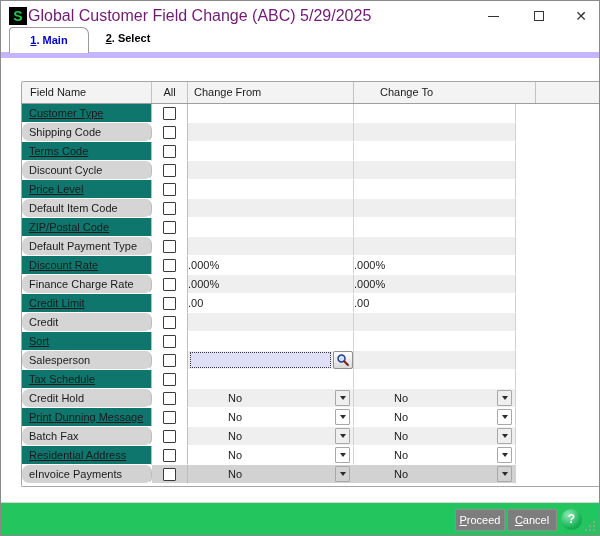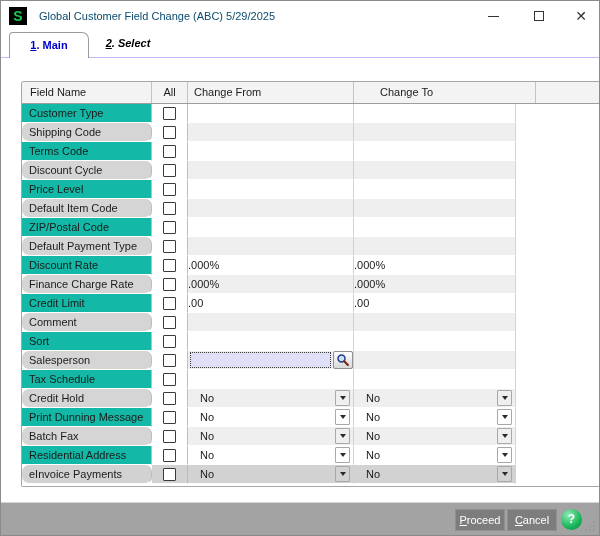--- a/index.html
+++ b/index.html
@@ -10,36 +10,36 @@
     position: relative; width: 600px; height: 536px;
     background: #ffffff; border: 1px solid #8a8a8a; overflow: hidden;
   }
 
   
   .titlebar { position:absolute; top:0; left:0; right:0; height:30px; background:#fff; display:flex; align-items:center; }
   .app-icon {
     width:18px; height:18px; margin-left:8px; background:#000;
     color:#1bc94f; font-weight:bold; font-size:14px; line-height:18px; text-align:center;
   }
-  .win-title { margin-left:12px; font-size:11px; color:#0c4a6e; }
+  .win-title { margin-left:1px; font-size:16px; color:#701a75; }
   .win-btn { position:absolute; top:0; width:30px; height:30px; display:flex; align-items:center; justify-content:center; color:#333; }
   .win-btn.min  { left:477px; }
   .win-btn.max  { left:523px; }
   .win-btn.close{ left:565px; font-size:14px; }
   .glyph-min { width:11px; height:1px; background:#333; display:block; }
   .glyph-max { width:10px; height:10px; border:1px solid #333; display:block; }
 
   
-  .tabstrip { position:absolute; top:30px; left:0; right:0; height:27px; background:#fff; border-bottom:1px solid #c4b5fd; padding-left:8px; display:flex; align-items:flex-end; }
+  .tabstrip { position:absolute; top:30px; left:0; right:0; height:27px; background:#fff; border-bottom:6px solid #c4b5fd; padding-left:8px; display:flex; align-items:flex-end; }
   .tab { height:26px; line-height:25px; font-size:11px; font-weight:bold; text-align:center; padding:0 14px; }
   .tab.active {
     min-width:80px; background:#fff; border:1px solid #9a9a9a; border-bottom:none;
     border-radius:4px 7px 0 0; color:#0000cc; margin-bottom:-1px; position:relative; z-index:2;
   }
-  .tab.inactive { min-width:78px; color:#000;font-style:italic; }
+  .tab.inactive { min-width:78px; color:#000; }
   .u { text-decoration: underline; }
 
   
   .grid {
     position:absolute; left:20px; top:80px; width:594px; height:406px;
     background:#fff; border:1px solid #a6a6a6; border-right-color:#6f6f6f; border-radius:3px 3px 2px 2px;
     font-size:11px; color:#1b1b1b; overflow:hidden;
   }
   .g-header { display:flex; height:22px; background:#f3f3f3; border-bottom:1px solid #9e9e9e; }
   .g-header .hc { line-height:21px; border-right:1px solid #c3c3c3; padding-left:6px; white-space:nowrap; overflow:hidden; }
@@ -50,50 +50,50 @@
   .hc.h-fill{ flex:1; border-right:none; }
 
   .g-row { display:flex; height:19px; }
   .g-row > div { border-bottom:1px solid #ffffff; position:relative; }
   .c-fn  { width:130px; padding-left:7px; line-height:18px; border-right:1px solid #bdbdbd; white-space:nowrap; overflow:hidden; }
   .c-all { width:36px; border-right:1px solid #bdbdbd; display:flex; align-items:center; justify-content:center; }
   .c-from{ width:166px; border-right:1px solid #d2d2d2; line-height:18px; }
   .c-to  { width:162px; border-right:1px solid #d2d2d2; line-height:18px; }
   .c-fill{ flex:1; background:#fff !important; }
 
-  .rowA .c-fn { background:#14b8a6; }
+  .rowA .c-fn { background:#0f766e;text-decoration:underline; }
   .rowA .c-all, .rowA .c-from, .rowA .c-to { background:#ffffff; }
   .rowB .c-fn { background:#d5d5d5;border-radius:7px; }
   .rowB .c-all { background:#ffffff; }
   .rowB .c-from, .rowB .c-to { background:#efefef; }
   .g-row.disabled .c-fn, .g-row.disabled .c-all,
   .g-row.disabled .c-from, .g-row.disabled .c-to { background:#d2d2d2; }
 
   .cb { width:13px; height:13px; background:#fff; border:1px solid #3a3a3a; border-radius:1px; }
   .numval { display:block; text-align:left; padding-right:5px; }
-  .dd-text { padding-left:12px; }
+  .dd-text { padding-left:12px;margin-left:28px; }
   .dd-btn {
     position:absolute; top:1px; right:3px; width:15px; height:16px;
     border:1px solid #a8a8a8; border-radius:1px; display:flex; align-items:center; justify-content:center;
     background:transparent;
   }
   .dd-arrow { width:0; height:0; border-left:3.5px solid transparent; border-right:3.5px solid transparent; border-top:4px solid #2b2b2b; }
 
   .lookup-input {
     position:absolute; left:2px; top:1px; width:141px; height:16px;
     background:#dfdff7; border:1px dotted #3a3a3a; font-family:inherit; font-size:11px; padding:0 3px; outline:none;
   }
   .lookup-btn {
     position:absolute; left:145px; top:0px; width:20px; height:18px;
     border:1px solid #8f8f8f; border-radius:2px;
     background:linear-gradient(#ffffff, #d9d9d9); display:flex; align-items:center; justify-content:center;
   }
 
   
-  .footer { position:absolute; left:0; right:0; bottom:0; height:33px; background:#a3a3a3; border-top:1px solid #d6d6d6; }
+  .footer { position:absolute; left:0; right:0; bottom:0; height:33px; background:#22c55e; border-top:1px solid #d6d6d6; }
   .btn {
     position:absolute; top:6px; width:50px; height:22px; background:#7d7d7d; border:1px solid #8f8f8f;
     color:#fff; font-size:11px; text-align:center; line-height:20px;
   }
   .btn.proceed { left:454px; }
   .btn.cancel  { left:506px; }
   .help-btn {
     position:absolute; left:560px; top:6px; width:21px; height:21px; border-radius:50%;
     background:radial-gradient(circle at 35% 28%, #8ceab4, #17b356 62%, #0c8a40);
     color:#fff; font-weight:bold; font-size:12px; text-align:center; line-height:21px;
@@ -242,21 +242,21 @@
           </div>
           <div class="c-from">
             <div class="numval">.00</div>
           </div>
           <div class="c-to">
             <div class="numval">.00</div>
           </div>
           <div class="c-fill"></div>
         </div>
         <div class="g-row rowB">
-          <div class="c-fn">Comment</div>
+          <div class="c-fn">Credit</div>
           <div class="c-all">
             <div class="cb"></div>
           </div>
           <div class="c-from"></div>
           <div class="c-to"></div>
           <div class="c-fill"></div>
         </div>
         <div class="g-row rowA">
           <div class="c-fn">Sort</div>
           <div class="c-all">

